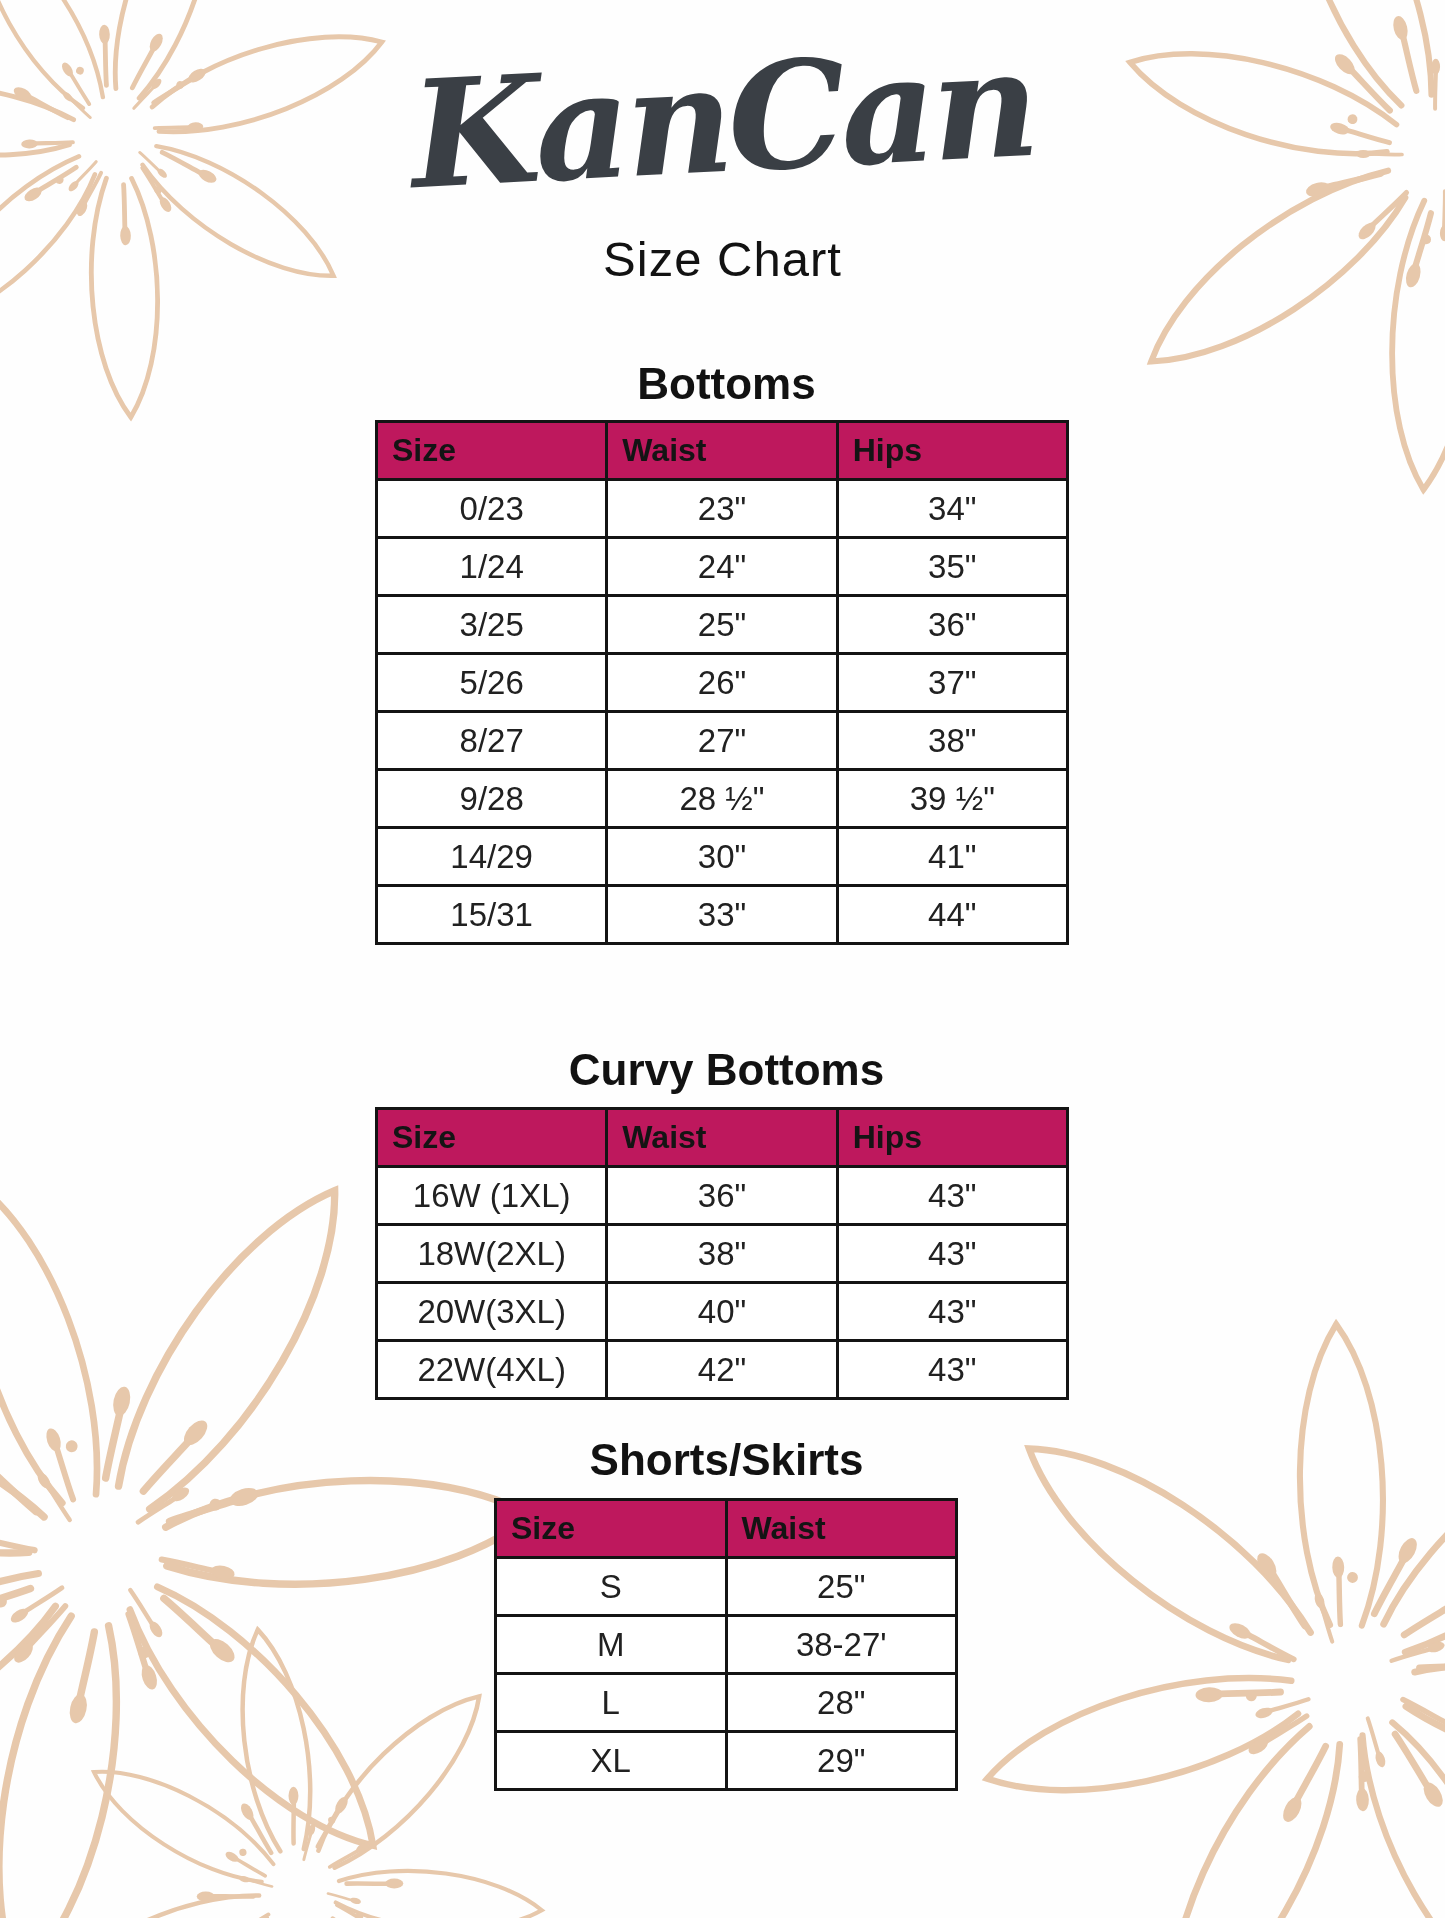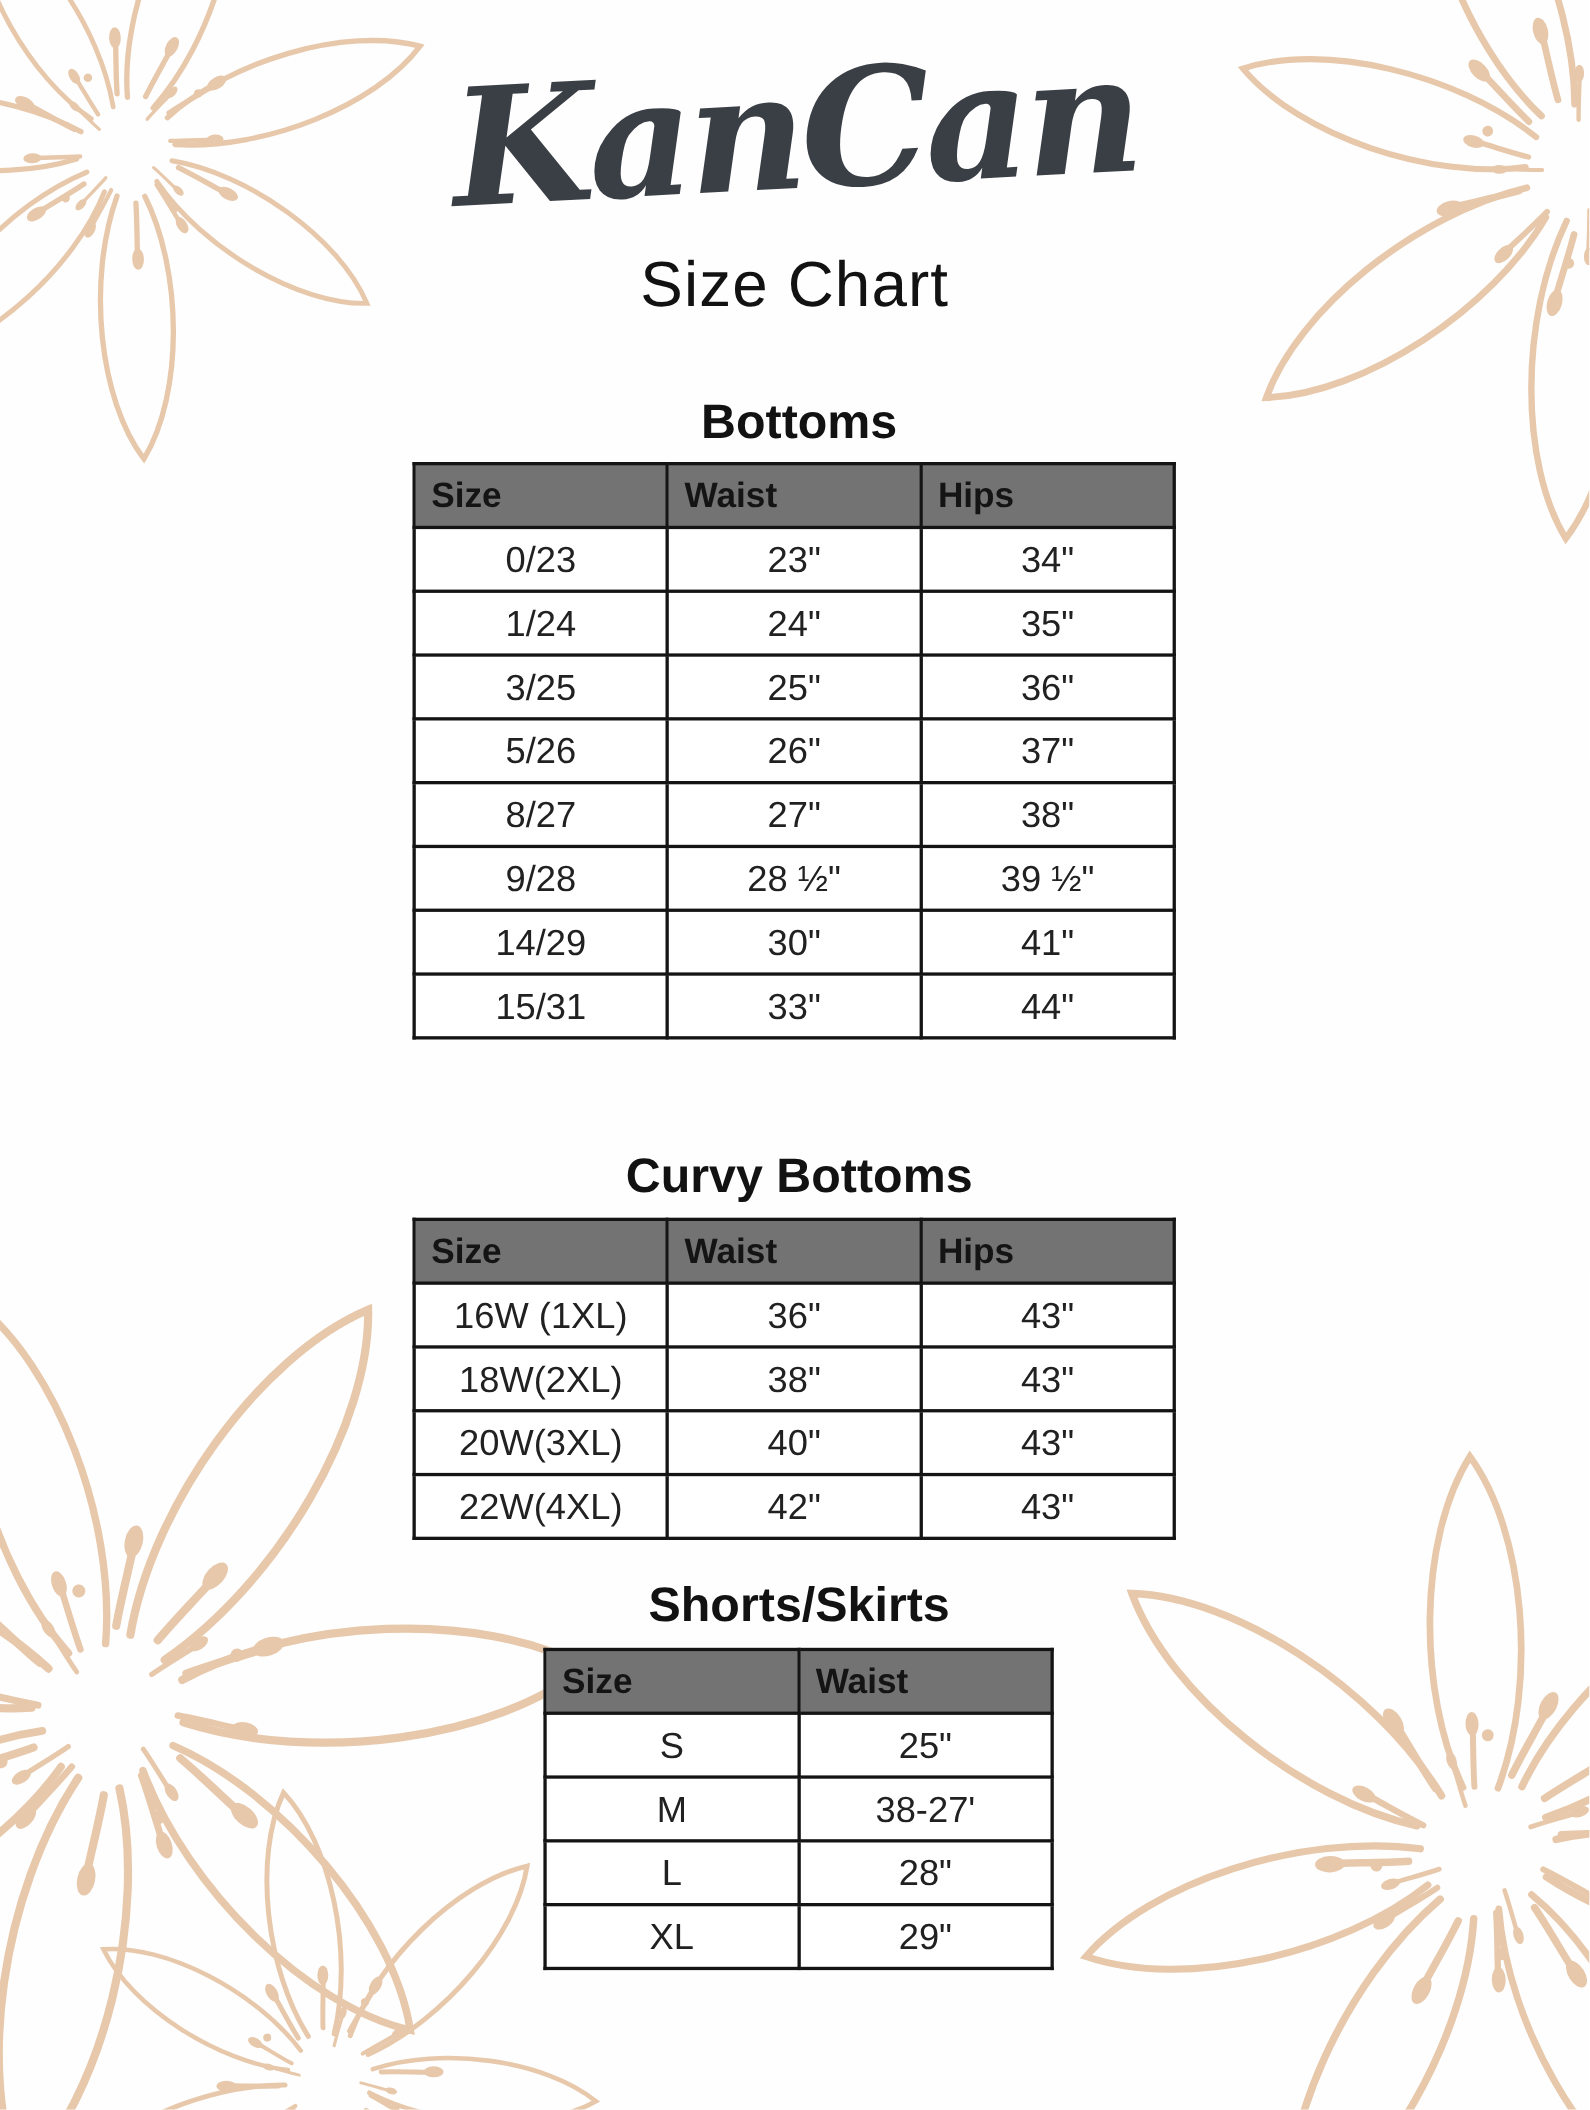--- a/index.html
+++ b/index.html
@@ -19,21 +19,21 @@
     font-family:"DejaVu Serif", serif;
     font-style:italic; font-weight:700;
     font-size:148px; line-height:170px;
     letter-spacing:-5px;
     color:#3a3f45;
     transform:rotate(-3deg);
   }
   .page-title {
     position:absolute; top:226px; left:0; width:100%;
     text-align:center;
-    font-size:58px; line-height:66px; font-weight:500;
+    font-size:49px; line-height:66px; font-weight:500;
     letter-spacing:1px; color:#121212;
   }
   .section-heading {
     position:absolute; left:4px; width:100%;
     text-align:center;
     font-size:44px; line-height:52px; font-weight:700;
     color:#121212;
   }
   #heading-0 { top:358px; }
   #heading-1 { top:1044px; }
@@ -49,21 +49,21 @@
   #table-1 { left:375px; top:1107px; width:694px; }
   #table-2 { left:494px; top:1498px; width:464px; }
 
   .size-table th, .size-table td {
     border:3px solid #141414;
     height:55px;
     overflow:hidden;
     white-space:nowrap;
   }
   .size-table th {
-    background:#737373;
+    background:#be185d;
     text-align:left;
     padding:0 11px 0 14px;
     font-size:32px; font-weight:700;
     color:#141414;
   }
   .size-table td {
     text-align:center;
     padding:0 4px;
     font-size:33px; font-weight:400;
     color:#212121;

